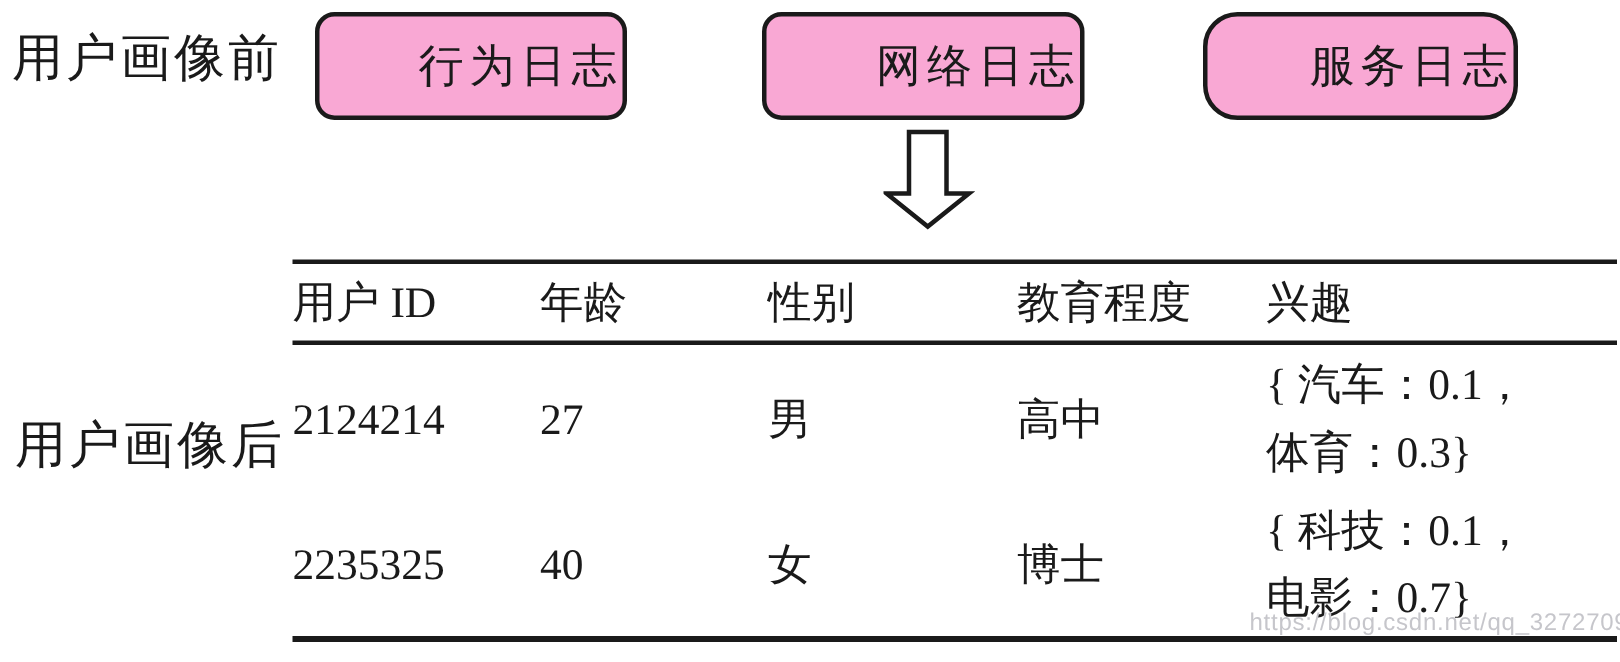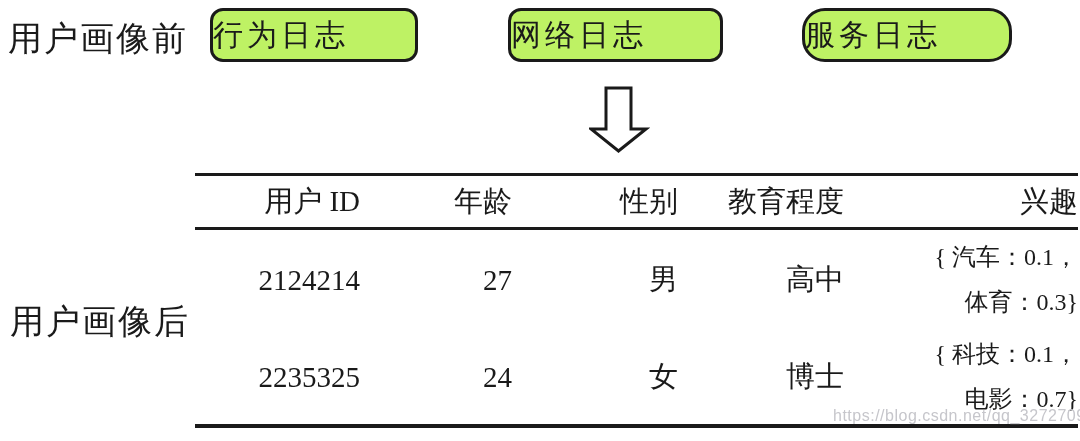--- a/index.html
+++ b/index.html
@@ -14,30 +14,30 @@
 
   
   .stage-label {
     position:absolute;
     font-size:34px;
     letter-spacing:2px;
     white-space:nowrap;
     text-align:right;
   }
   .stage-label.before { left:8px;  top:16px; }
-  .stage-label.after  { left:10px; top:274px;margin-top:25px; }
+  .stage-label.after  { left:10px; top:274px; }
 
   
   .src-box {
     position:absolute;
-    top:8px; height:54px;
+    top:8px; height:72px;
     border:3px solid #1a1a1a;
     border-radius:13px;
-    background:#bef264;
-    display:flex; align-items:center; justify-content:flex-start;
+    background:#f9a8d4;
+    display:flex; align-items:center; justify-content:flex-end;
     font-size:30px; letter-spacing:4px;
     box-sizing:border-box;
     white-space:nowrap;
   }
   .src-box.b1 { left:210px; width:208px; }
   .src-box.b2 { left:508px; width:215px; }
   .src-box.b3 { left:802px; width:210px;border-radius:23px; }
 
   
   .arrow-svg { position:absolute; left:589px; top:86px; }
@@ -50,25 +50,25 @@
     border-collapse:collapse;
     table-layout:fixed;
     border-top:3px solid #1a1a1a;
     border-bottom:4px solid #1a1a1a;
   }
   .profile-table thead tr { height:54px; }
   .profile-table thead { border-bottom:3px solid #1a1a1a; }
   .profile-table tbody tr.r1 { height:102px; }
   .profile-table tbody tr.r2 { height:95px;margin-top:36px; }
   .profile-table th, .profile-table td {
-    text-align:right; vertical-align:middle;
+    text-align:left; vertical-align:middle;
     font-weight:normal; font-size:29px;
     padding:0; white-space:nowrap;
   }
-  .interest-cell div { line-height:45px; font-size:24px; }
+  .interest-cell div { line-height:45px; font-size:29px; }
 
   
   .watermark {
     position:absolute;
     left:833px; top:407px;
     font-family:"Liberation Sans","DejaVu Sans",sans-serif;
     font-size:16px;
     color:#c6c6cb;
     letter-spacing:0.5px;
     white-space:nowrap;
@@ -118,21 +118,21 @@
         <td>27</td>
         <td>男</td>
         <td>高中</td>
         <td class="interest-cell">
           <div>{ 汽车：0.1，</div>
           <div>体育：0.3}</div>
         </td>
       </tr>
       <tr class="r2">
         <td>2235325</td>
-        <td>24</td>
+        <td>40</td>
         <td>女</td>
         <td>博士</td>
         <td class="interest-cell">
           <div>{ 科技：0.1，</div>
           <div>电影：0.7}</div>
         </td>
       </tr>
     </tbody>
   </table>
 

